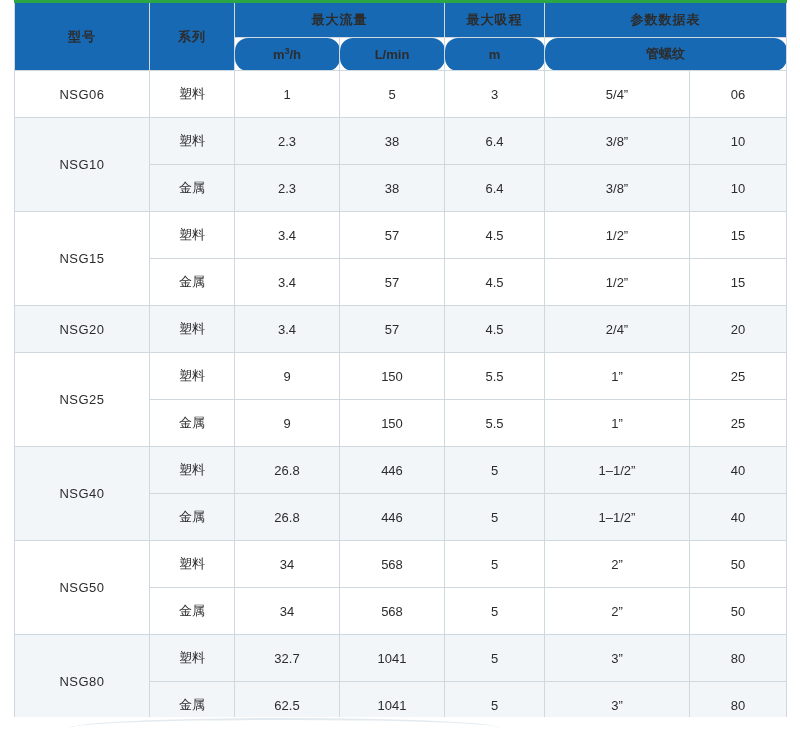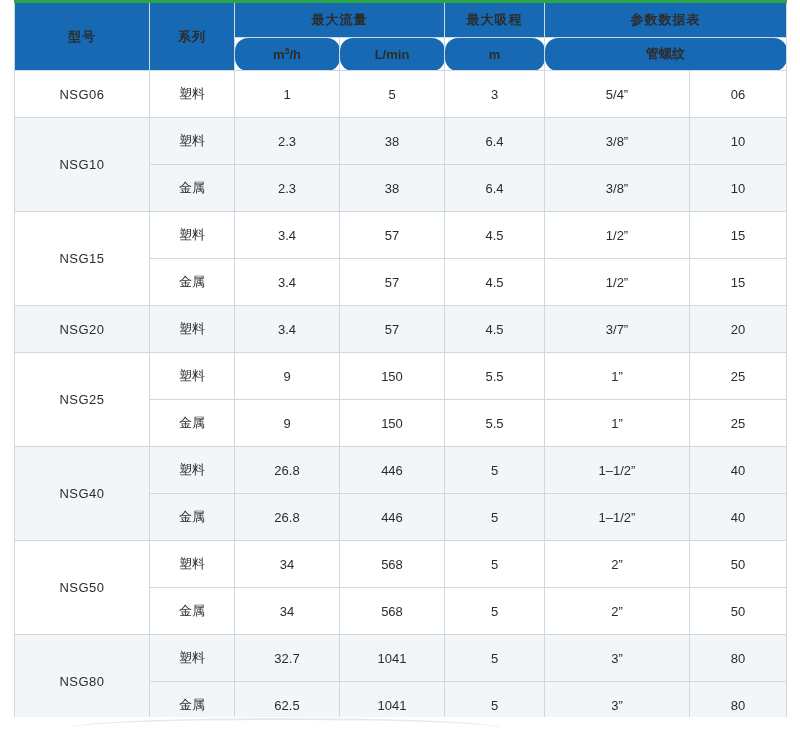--- a/index.html
+++ b/index.html
@@ -188,21 +188,21 @@
             <td>4.5</td>
             <td>1/2”</td>
             <td>15</td>
           </tr>
           <tr class="alt">
             <td class="model" rowspan="1">NSG20</td>
             <td>塑料</td>
             <td>3.4</td>
             <td>57</td>
             <td>4.5</td>
-            <td>3/7”</td>
+            <td>2/4”</td>
             <td>20</td>
           </tr>
           <tr>
             <td class="model" rowspan="2">NSG25</td>
             <td>塑料</td>
             <td>9</td>
             <td>150</td>
             <td>5.5</td>
             <td>1”</td>
             <td>25</td>

